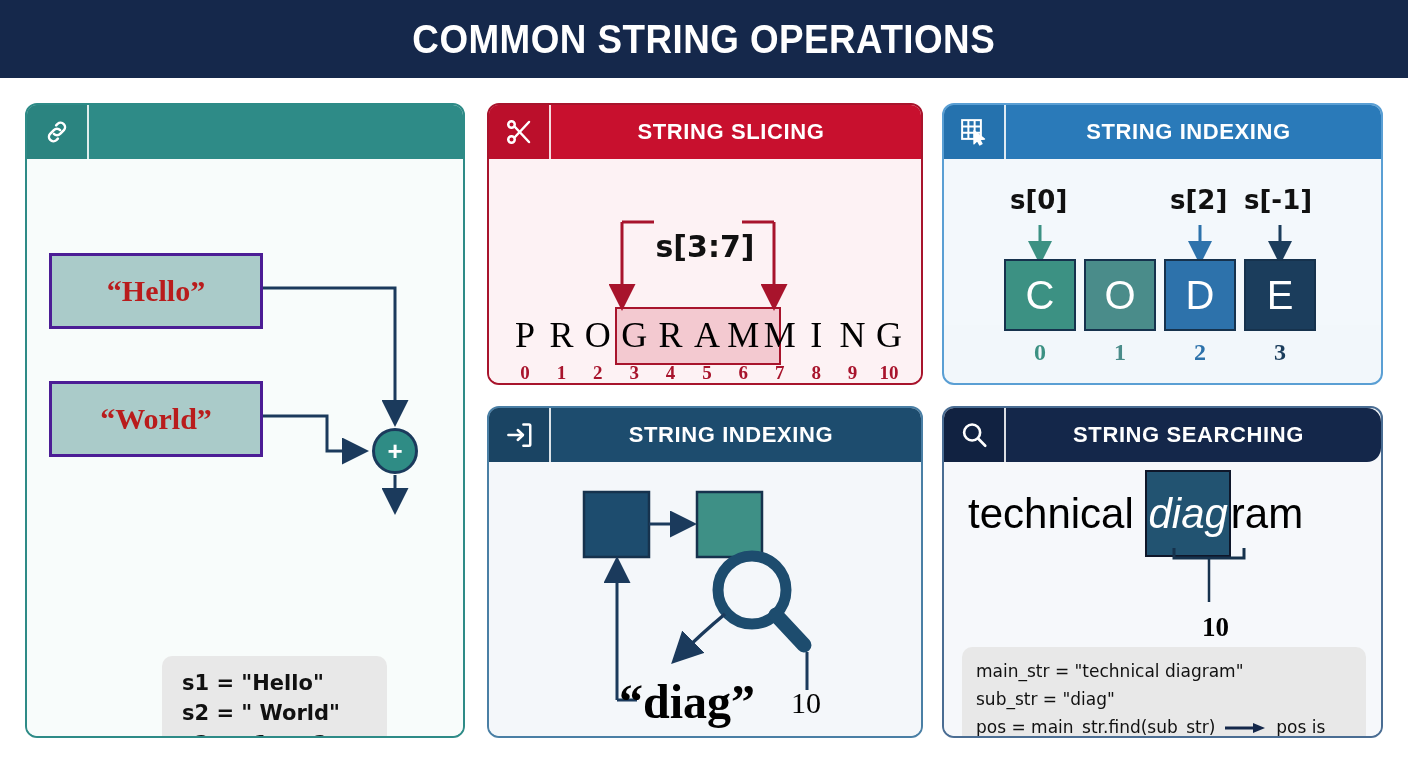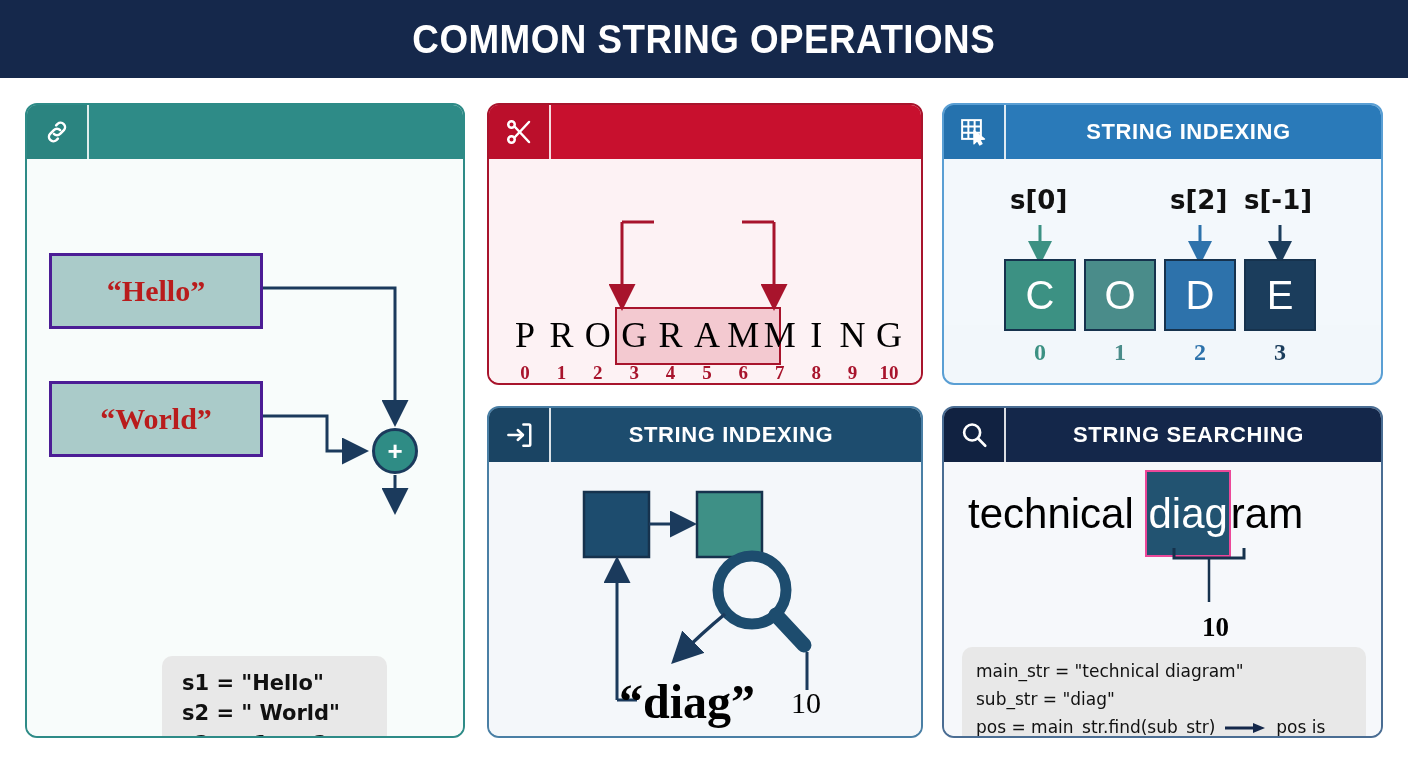--- a/index.html
+++ b/index.html
@@ -266,37 +266,38 @@
     font-family: "Liberation Serif", serif;
   }
 
   
   #panel-search {
     left: 942px; top: 406px;
     width: 441px; height: 332px;
     border: 2px solid #4a6d93;
     background: #f5f7fa;
   }
-  #panel-search .panel-head { background: #14274a; }
+  #panel-search .panel-head { background: #14274a; border-radius: 14px; }
   #panel-search .panel-icon { background: #112241; }
   #panel-search .panel-body { height: 276px; background: #f6f8fb; }
 
   .search-sentence {
     position: absolute;
     left: 24px; top: 28px;
     font-size: 42px;
     color: #000000;
     font-family: "Liberation Sans", sans-serif;
     white-space: nowrap;
   }
   .hl-sub {
     background: #225371;
     color: #ffffff;
-    border: 2px solid #ec4899;
+    border: 2px solid #0f172a;
     padding: 18px 1px;
+    font-style: italic;
   }
   .brace-ten {
     position: absolute;
     left: 258px; top: 150px;
     font-size: 27px;
     font-weight: bold;
     color: #000000;
     font-family: "Liberation Serif", serif;
   }
   #search-code {
@@ -361,34 +362,36 @@
 <div class="panel" id="panel-slice">
   <div class="panel-head">
     <div class="panel-icon">
       <svg width="30" height="30" viewBox="0 0 24 24" fill="none" stroke="#ffffff" stroke-width="2" stroke-linecap="round">
         <circle cx="6" cy="6" r="2.6"></circle>
         <circle cx="6" cy="18" r="2.6"></circle>
         <path d="M20 4 L8.6 16.2"></path>
         <path d="M20 20 L8.6 7.8"></path>
       </svg>
     </div>
+    <div class="panel-head-title">STRING SLICING</div>
   </div>
   <div class="panel-body">
     <svg class="abs-svg" width="436" height="226">
       <defs>
         <marker id="arrRed" markerWidth="9" markerHeight="9" refX="5" refY="4.5" orient="auto">
           <path d="M0,0 L9,4.5 L0,9 z" fill="#a8142c"></path>
         </marker>
       </defs>
       <path d="M133 63 L133 140" stroke="#a8142c" stroke-width="3" fill="none" marker-end="url(#arrRed)"></path>
       <path d="M285 63 L285 140" stroke="#a8142c" stroke-width="3" fill="none" marker-end="url(#arrRed)"></path>
       <path d="M133 63 L165 63" stroke="#a8142c" stroke-width="3" fill="none"></path>
       <path d="M253 63 L285 63" stroke="#a8142c" stroke-width="3" fill="none"></path>
     </svg>
 
+    <div class="slice-label">s[3:7]</div>
     <div class="slice-highlight"></div>
     <div class="prog-letters" id="slice-letters">
         <span>P</span>
         <span>R</span>
         <span>O</span>
         <span>G</span>
         <span>R</span>
         <span>A</span>
         <span>M</span>
         <span>M</span>

